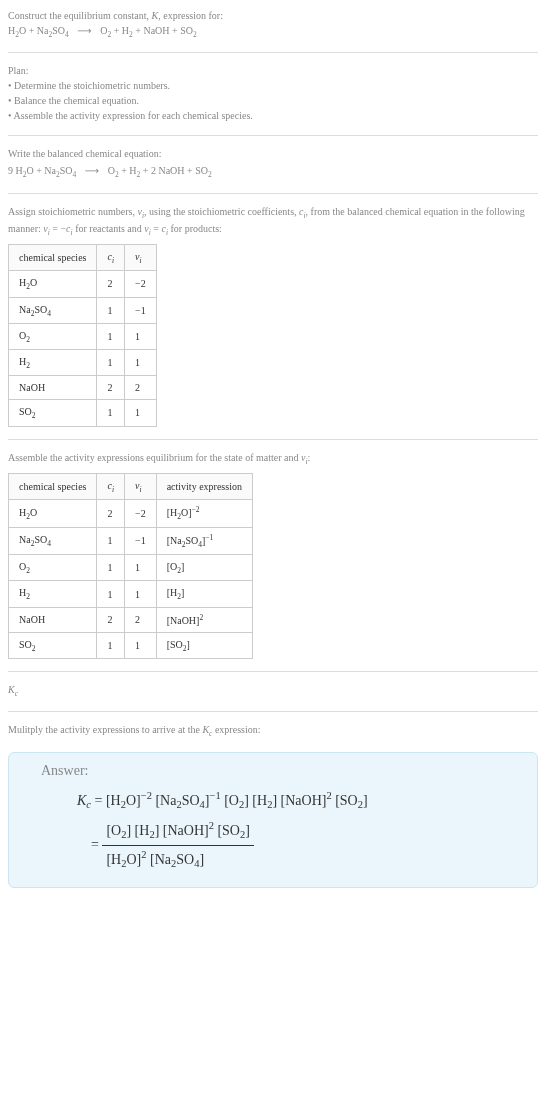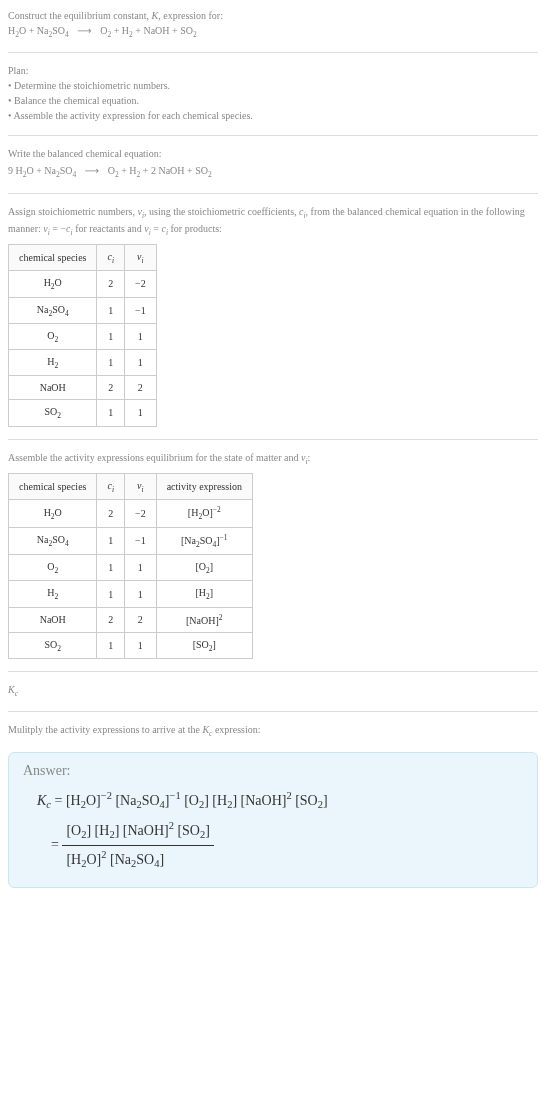--- a/index.html
+++ b/index.html
@@ -27,38 +27,38 @@
   .italic { font-style: italic; }
   .sub { vertical-align: sub; font-size: 0.75em; }
   .sup { vertical-align: super; font-size: 0.75em; }
   table {
     border-collapse: collapse;
     margin-top: 6px;
   }
   th, td {
     border: 1px solid #ccc;
     padding: 4px 10px;
-    text-align: center;
+    text-align: left;
     font-weight: normal;
     color: #333;
   }
   th { background: #fafafa; }
   .answer-box {
     background: #eaf6fb;
     border: 1px solid #cbe6f1;
     border-radius: 6px;
-    padding: 10px 14px;
+    padding: 10px 32px;
     margin-top: 6px;
   }
   .answer-label {
     color: #888;
     margin-bottom: 8px;
   }
   .formula-indent {
-    margin-left: 14px;
+    margin-left: 36px;
     line-height: 1.8;
   }
   .frac {
     display: inline-block;
     vertical-align: middle;
   }
   .frac .num {
     display: block;
     border-bottom: 1px solid #333;
     padding: 0 4px;

